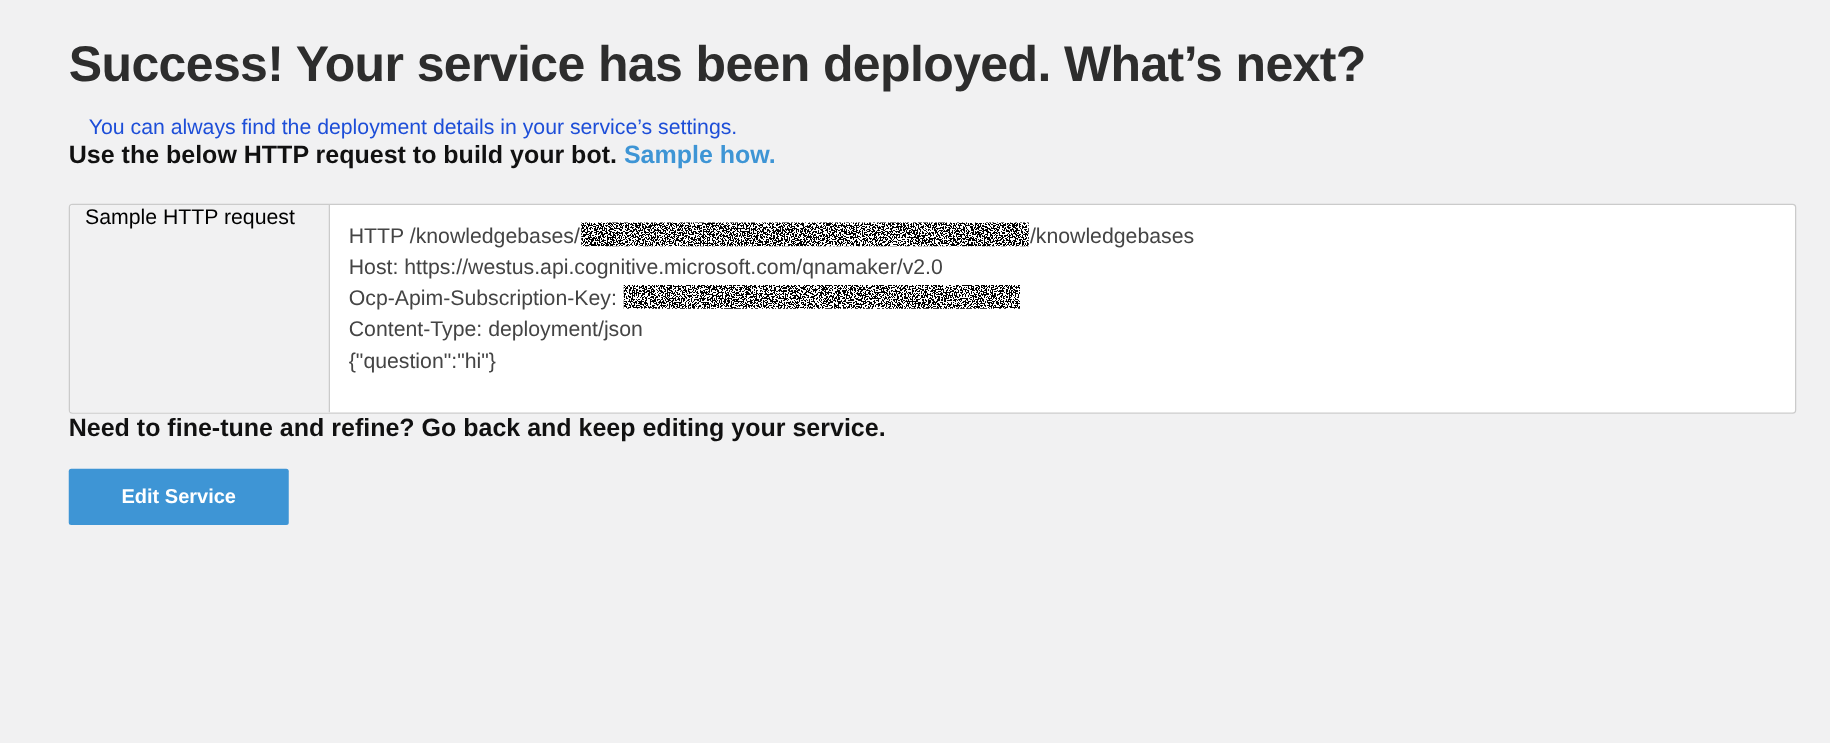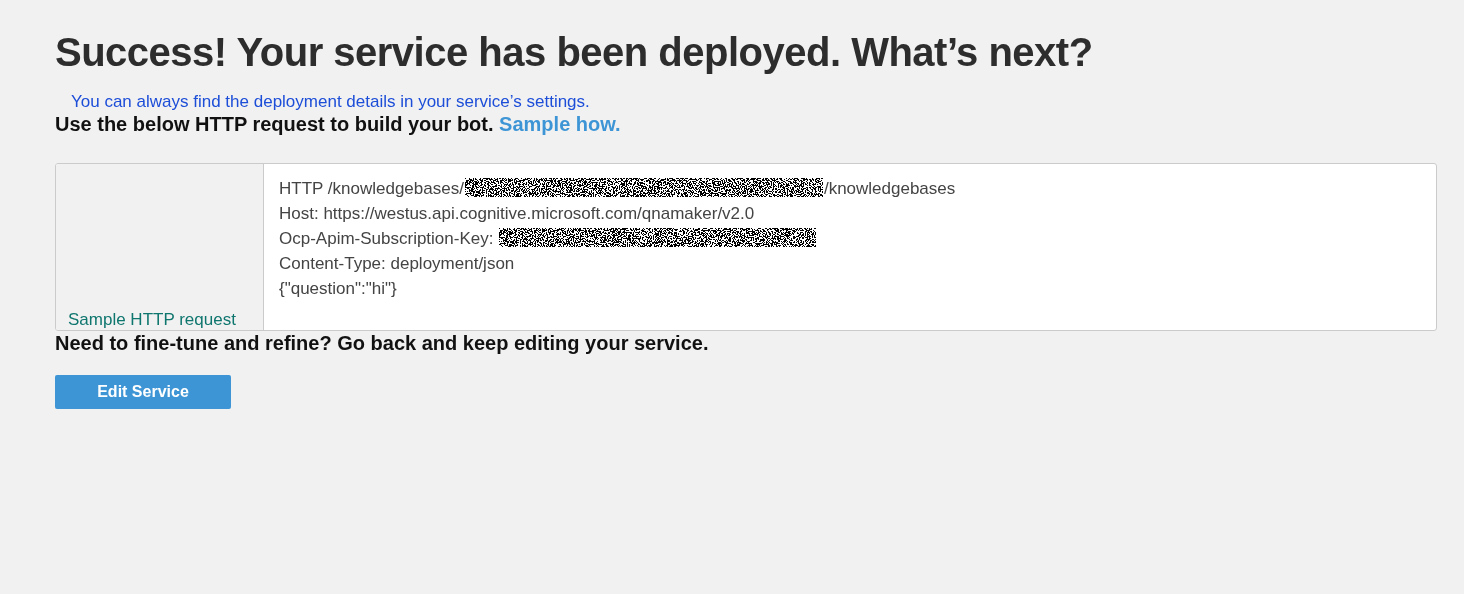--- a/index.html
+++ b/index.html
@@ -55,43 +55,43 @@
     border-radius: 3px;
     display: flex;
     overflow: hidden;
   }
   .request-label-cell {
     width: 208px;
     flex: 0 0 208px;
     background: #f1f1f2;
     border-right: 1px solid #cbcbcb;
     display: flex;
-    align-items: flex-end;
+    align-items: flex-start;
     padding-left: 12px;
     font-size: 17px;
-    color: #0f766e;
+    color: #000000;
   }
   .request-value-cell {
     flex: 1;
     padding: 12px 16px 10px 15px;
     font-size: 17px;
     line-height: 25px;
     color: #444444;
     white-space: nowrap;
   }
   .code-line { height: 25px; }
   svg.redact {
     display: inline-block;
     vertical-align: -3px;
     margin: 0 1px;
   }
   button.edit-service {
     margin-top: 20px;
     width: 176px;
-    height: 34px;
+    height: 45px;
     background: #3e95d5;
     border: none;
     border-radius: 2px;
     color: #ffffff;
     font-family: "Liberation Sans", sans-serif;
     font-size: 16px;
     font-weight: 700;
     cursor: pointer;
     display: flex;
     align-items: center;

